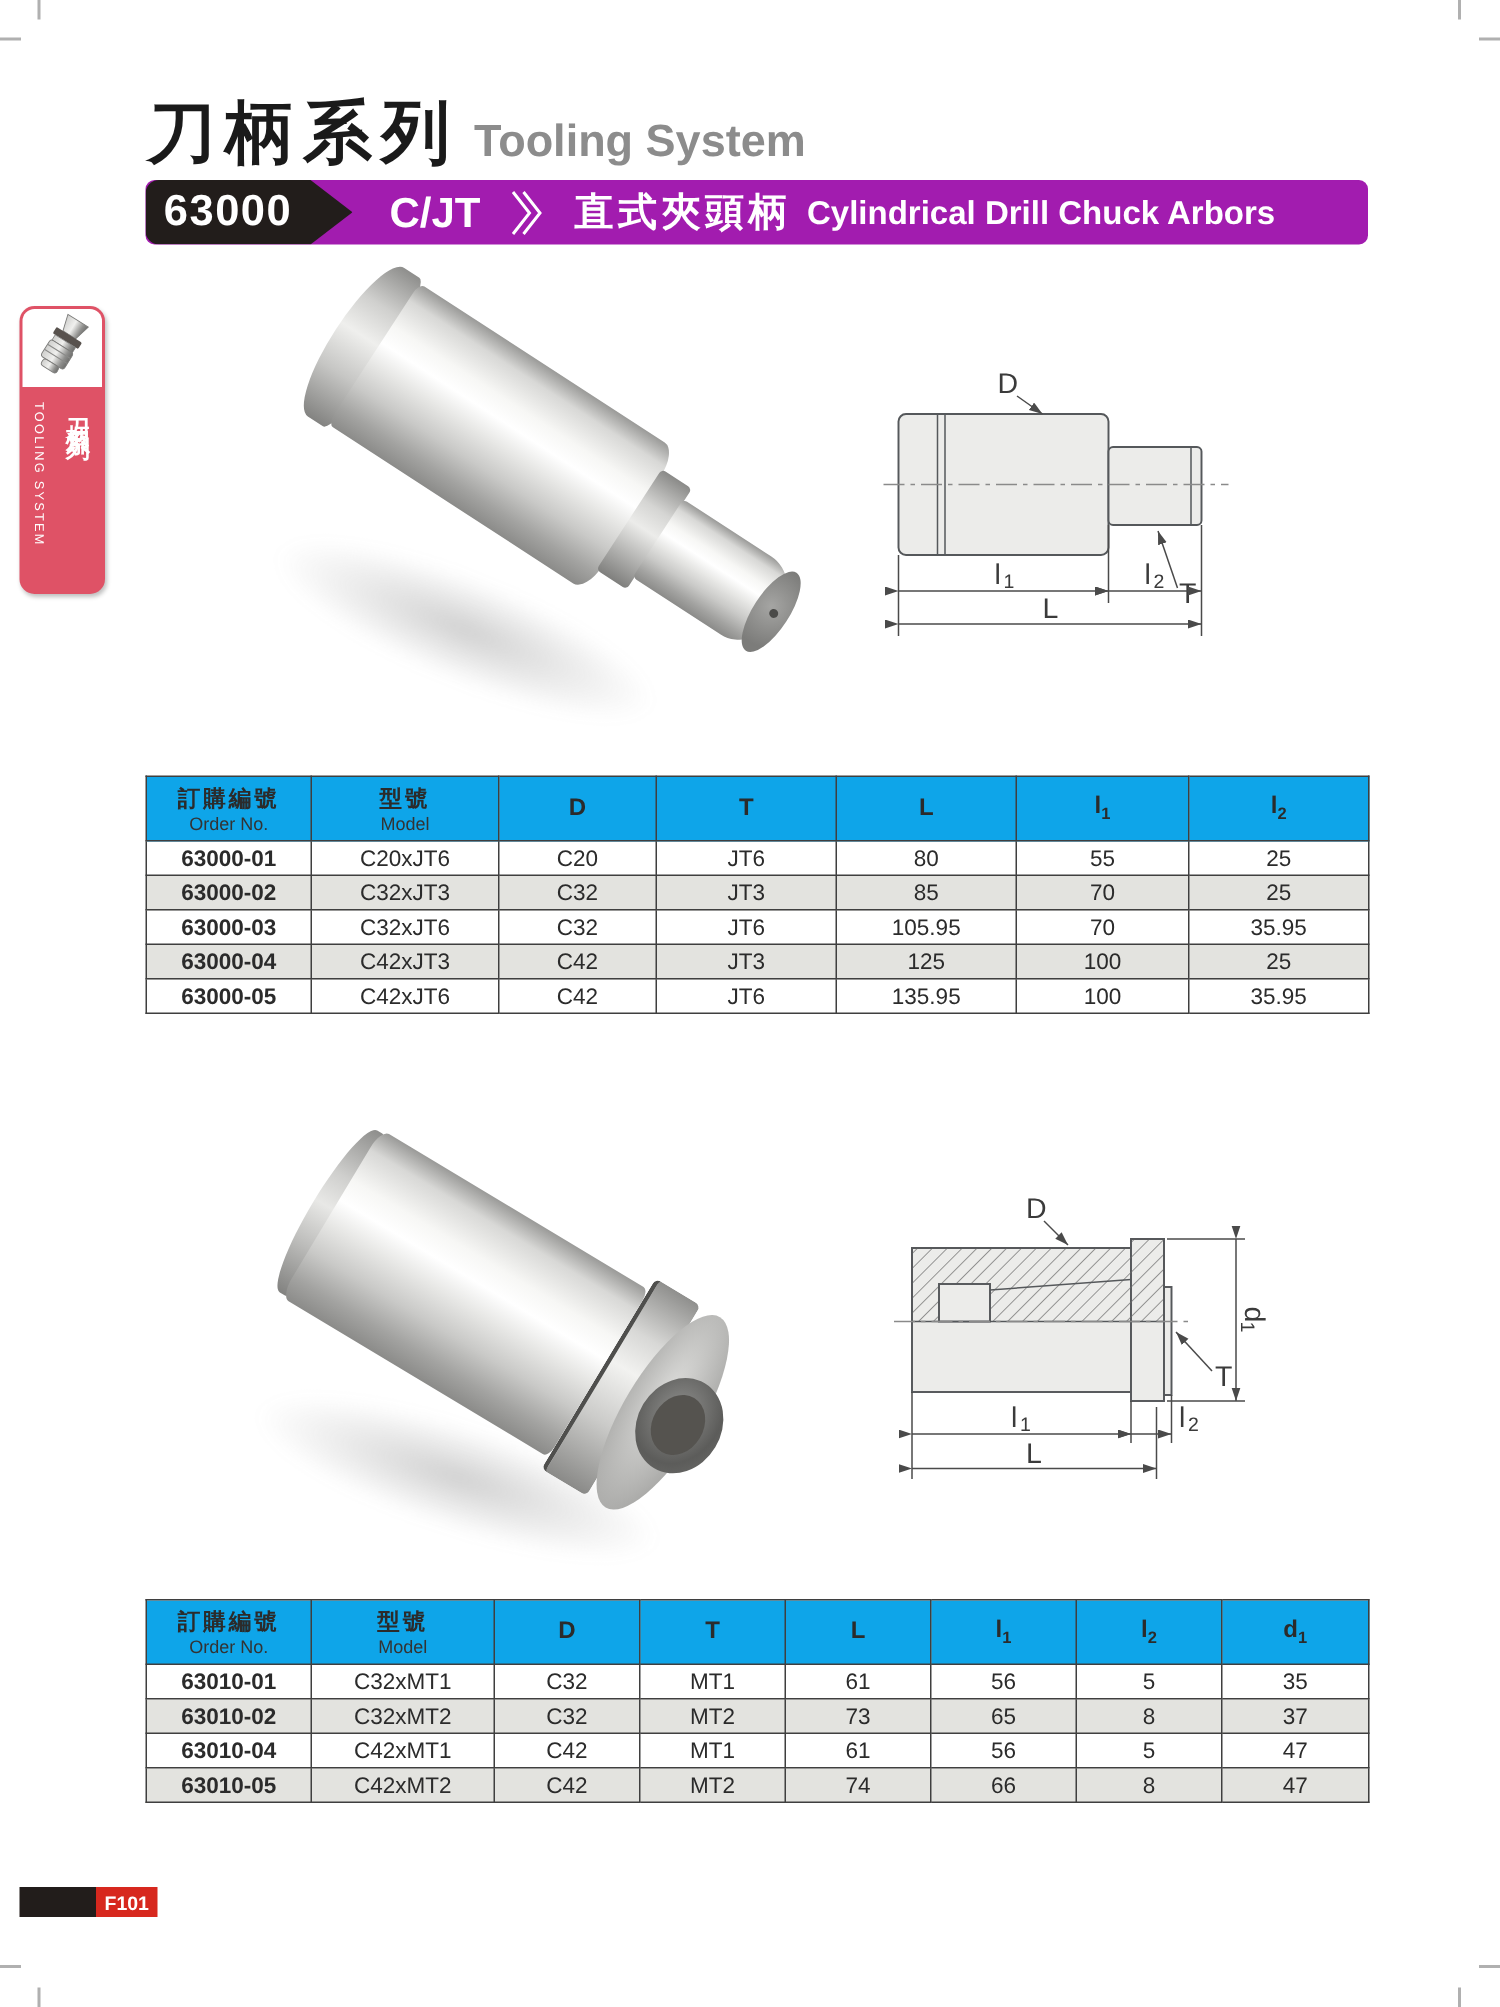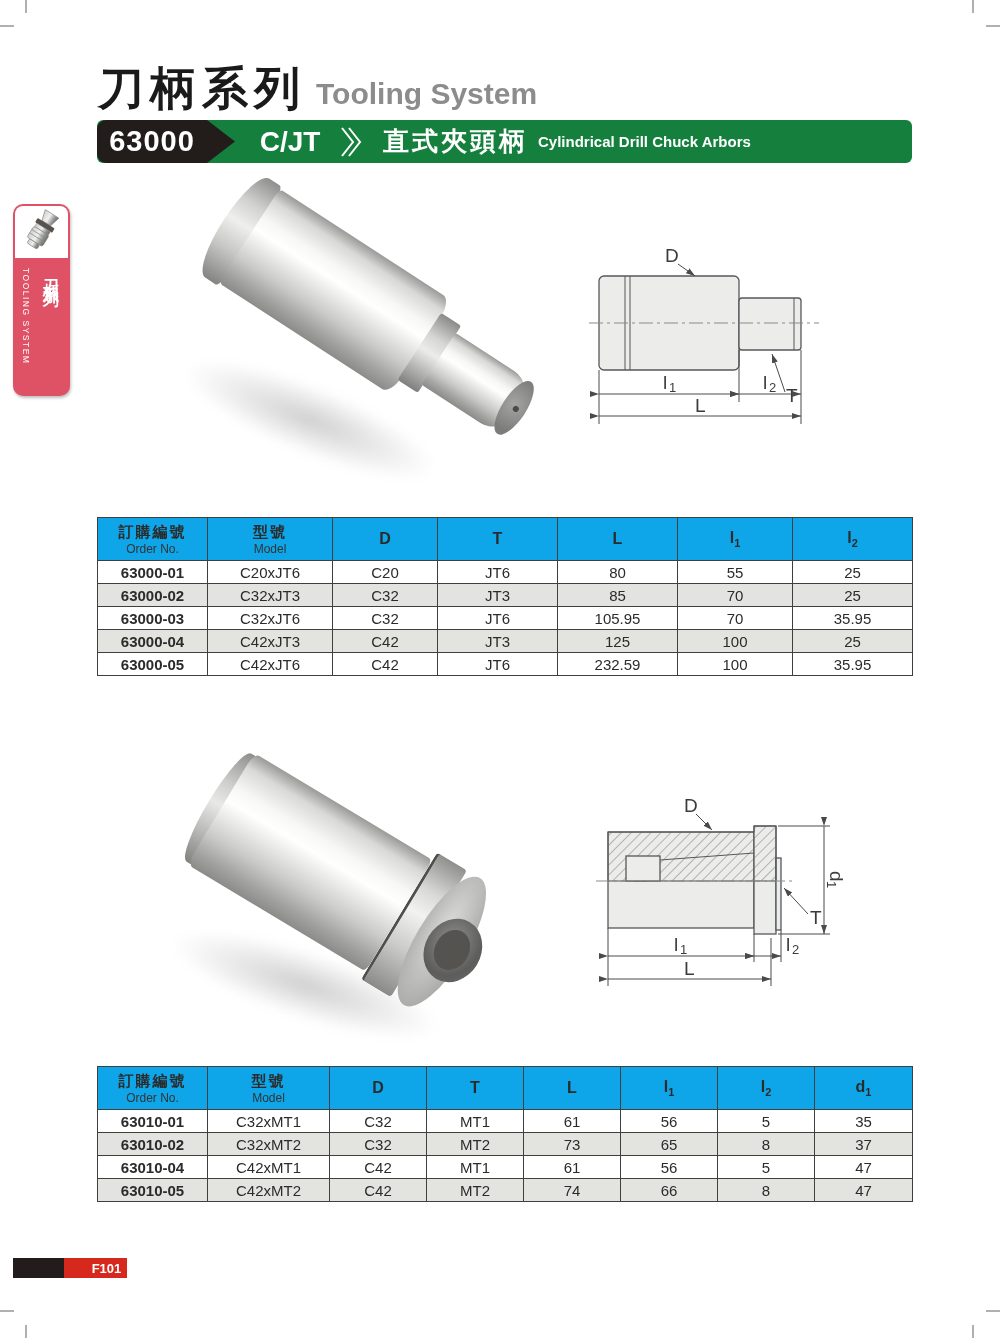--- a/index.html
+++ b/index.html
@@ -5,31 +5,31 @@
   html,body{margin:0;padding:0;background:#ffffff;}
   .page{position:relative;width:1000px;height:1338px;background:#fff;overflow:hidden;
         font-family:"Liberation Sans","DejaVu Sans",sans-serif;}
   
   .crop{position:absolute;background:#b0b0b0;}
   
   .title-row{position:absolute;left:98px;top:58px;display:flex;align-items:baseline;}
   .title-cjk{font-size:46px;font-weight:bold;color:#1a1a1a;letter-spacing:6px;}
   .title-en{font-size:30px;font-weight:bold;color:#8c8c8c;margin-left:10px;}
   
-  .banner{position:absolute;left:97px;width:815px;height:43px;background:#15803d;
+  .banner{position:absolute;left:97px;width:815px;height:43px;background:#a21caf;
           border-radius:6px;display:flex;align-items:center;}
   .code-block{position:relative;flex:0 0 138px;height:43px;background:#221d1b;color:#fff;
           border-radius:9px 0 0 9px;
           clip-path:polygon(0 0,110px 0,138px 50%,110px 100%,0 100%);
           display:flex;align-items:center;justify-content:center;padding-right:28px;
           box-sizing:border-box;font-size:29px;font-weight:bold;letter-spacing:1px;}
   .banner-type{font-size:28px;font-weight:bold;color:#fff;margin-left:16px;width:78px;text-align:center;}
   .banner-chevron{margin-left:10px;flex:0 0 auto;}
   .banner-cjk{font-size:26px;font-weight:600;color:#fff;margin-left:20px;letter-spacing:3px;white-space:nowrap;}
-  .banner-en{font-size:15px;font-weight:bold;color:#fff;margin-left:10px;white-space:nowrap;}
+  .banner-en{font-size:22px;font-weight:bold;color:#fff;margin-left:10px;white-space:nowrap;}
   
   .side-tab{position:absolute;left:13px;top:204px;width:57px;height:192px;background:#df5266;
             border-radius:10px;box-shadow:1px 2px 3px rgba(0,0,0,.25);}
   .side-tab .thumb{position:absolute;left:2px;top:2px;width:53px;height:52px;background:#fff;
             border-radius:8px 8px 0 0;display:flex;align-items:center;justify-content:center;}
   .tab-cjk{position:absolute;left:27px;top:62px;writing-mode:vertical-rl;text-orientation:upright;
             color:#fff;font-size:16px;letter-spacing:4px;font-weight:600;}
   .tab-en{position:absolute;left:8px;top:64px;writing-mode:vertical-rl;
             color:#fff;font-size:8.5px;letter-spacing:1.5px;}
   
@@ -80,21 +80,21 @@
   .spec-table td{height:22px;font-size:15px;}
   .spec-table tbody tr:nth-child(even) td{background:#e3e3df;}
   .spec-table td:first-child{font-weight:bold;}
   .h-cjk{font-size:15px;font-weight:bold;letter-spacing:2px;}
   .h-en{font-size:12px;font-weight:normal;color:#333;}
   .h-letter{font-size:16px;font-weight:bold;}
   .h-sub{font-size:11px;font-weight:bold;vertical-align:sub;}
   
   .badge-black{position:absolute;left:13px;top:1258px;width:51px;height:20px;background:#221d1b;}
   .badge-red{position:absolute;left:64px;top:1258px;width:41px;height:20px;background:#d7281e;
-       color:#fff;font-size:13px;font-weight:bold;display:flex;align-items:center;justify-content:center;padding-left:22px;}
+       color:#fff;font-size:13px;font-weight:bold;display:flex;align-items:center;justify-content:center;}
 </style>
 </head>
 <body>
 
 <div class="page">
 
   <div class="crop" style="left:25px;top:0;width:2px;height:13px"></div>
   <div class="crop" style="left:0;top:25px;width:14px;height:2px"></div>
   <div class="crop" style="left:972px;top:0;width:2px;height:13px"></div>
   <div class="crop" style="left:986px;top:25px;width:14px;height:2px"></div>
@@ -250,21 +250,21 @@
           <td>JT3</td>
           <td>125</td>
           <td>100</td>
           <td>25</td>
         </tr>
         <tr>
           <td>63000-05</td>
           <td>C42xJT6</td>
           <td>C42</td>
           <td>JT6</td>
-          <td>232.59</td>
+          <td>135.95</td>
           <td>100</td>
           <td>35.95</td>
         </tr>
       </tbody>
   </table>
 
 
   <div class="photo-wrap" style="left:150px;top:760px;width:400px;height:300px">
     <div class="shadow" style="left:10px;top:190px;width:290px;height:70px;transform:rotate(18deg)"></div>
     <div class="assembly p2">

